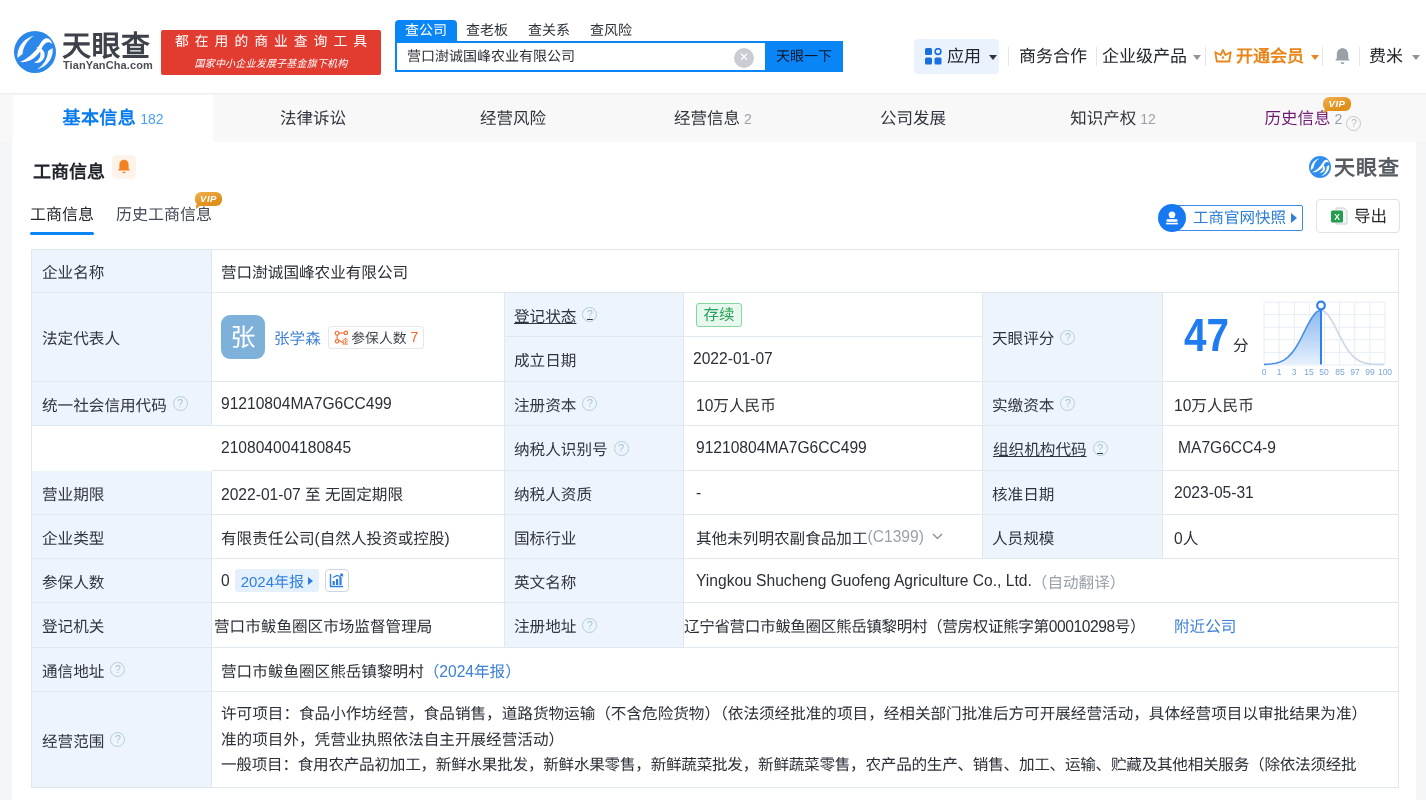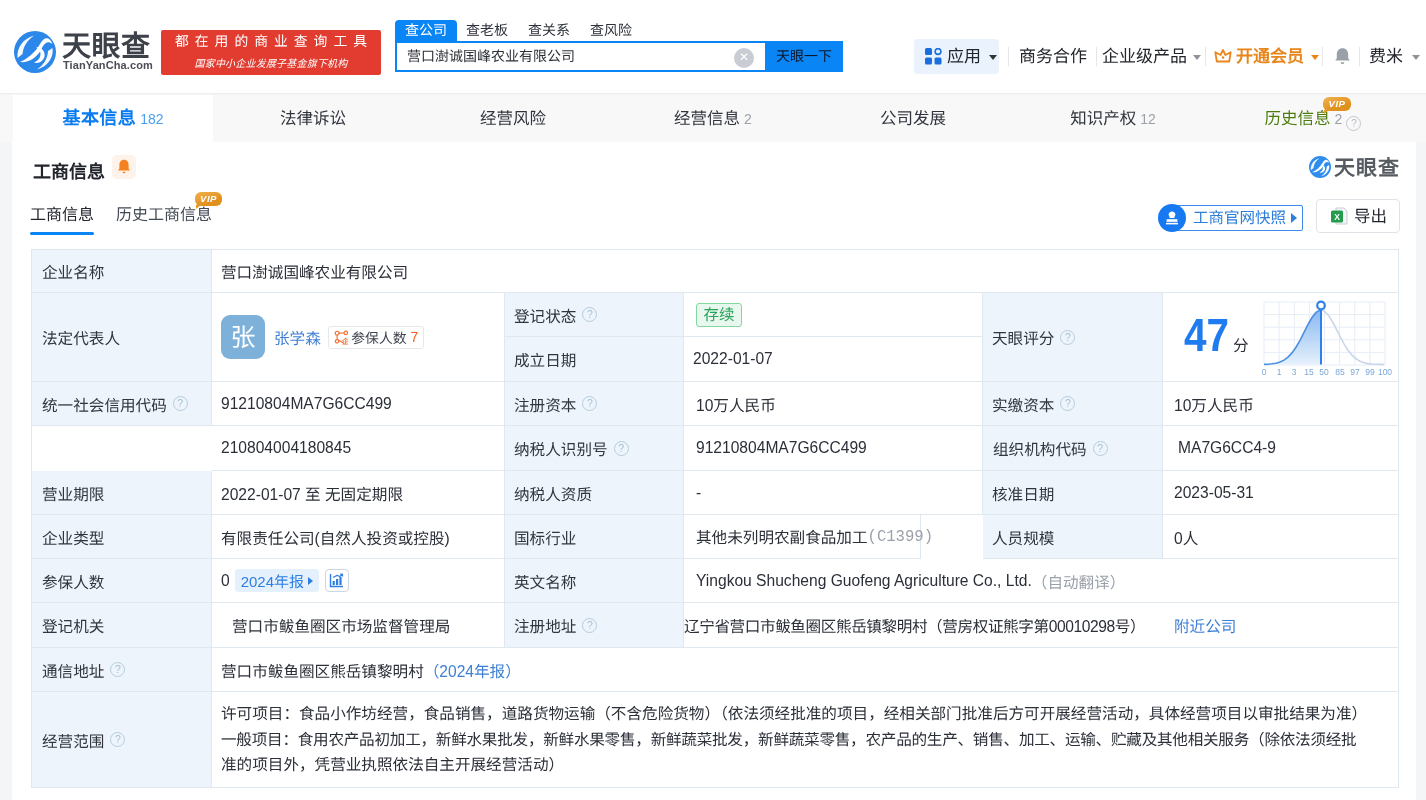--- a/index.html
+++ b/index.html
@@ -80,21 +80,21 @@
 <div class="hmenu" style="left:1369px;">费米 <span class="caret gray" style="margin-left:4px;"></span></div>
 
 <div class="navbar"></div>
 <div class="abs" style="left:13px;top:95px;width:200px;height:47px;background:#fff;"></div>
 <div class="navtab" style="left:13px;"><span style="color:#0a7cf0;font-weight:bold;font-size:18px;letter-spacing:.4px;">基本信息</span><span class="cnt" style="color:#4aa0f2;">182</span></div>
 <div class="navtab" style="left:213px;">法律诉讼</div>
 <div class="navtab" style="left:413px;">经营风险</div>
 <div class="navtab" style="left:613px;">经营信息<span class="cnt">2</span></div>
 <div class="navtab" style="left:813px;">公司发展</div>
 <div class="navtab" style="left:1013px;">知识产权<span class="cnt">12</span></div>
-<div class="navtab" style="left:1213px;"><span style="color:#4d7c0f;">历史信息</span><span class="cnt">2</span><span class="qicon" style="margin-left:4px;width:15px;height:15px;color:#b9bdc3;border-color:#c3c7cd;">?</span></div>
+<div class="navtab" style="left:1213px;"><span style="color:#701a75;">历史信息</span><span class="cnt">2</span><span class="qicon" style="margin-left:4px;width:15px;height:15px;color:#b9bdc3;border-color:#c3c7cd;">?</span></div>
 <div class="vip" style="left:1323px;top:97px;">VIP</div>
 
 <div class="card"></div>
 
 <div class="abs" style="left:33px;top:157px;font-size:18px;font-weight:bold;color:#22252c;">工商信息</div>
 <div class="abs" style="left:112px;top:155px;width:24px;height:24px;background:#fdf3ea;border-radius:5px;"></div>
 <svg class="abs" style="left:117px;top:159px" width="14" height="16" viewBox="0 0 14 16">
  <path d="M7,0.8 C4.2,0.8 2.4,3 2.4,6 L2.4,9.4 L1,11.4 L13,11.4 L11.6,9.4 L11.6,6 C11.6,3 9.8,0.8 7,0.8 Z" fill="#f58220"></path>
  <path d="M5.5,12.8 a1.5,1.5 0 0 0 3,0 Z" fill="#f58220"></path>
 </svg>
@@ -144,21 +144,21 @@
       <circle cx="3.4" cy="3.2" r="2.1" fill="none" stroke="#f07136" stroke-width="1.3"></circle>
       <circle cx="13" cy="2.9" r="1.9" fill="none" stroke="#f07136" stroke-width="1.3"></circle>
       <circle cx="3.4" cy="12.2" r="1.9" fill="none" stroke="#f07136" stroke-width="1.3"></circle>
       <path d="M3.4,5.3 L3.4,10.3 M5.5,3.2 L11.1,3 M4.8,10.8 L10,13.8" stroke="#f07136" stroke-width="1.2" fill="none"></path>
       <text x="12.7" y="15.3" font-size="8" fill="#f07136" text-anchor="middle" font-weight="bold">企</text>
      </svg>
      <span style="font-size:13.8px;color:#3f444d;margin-left:3px;">参保人数</span>
      <span style="font-size:14px;color:#f2601c;margin-left:4px;">7</span>
    </span>
  </div>
- <div class="lbl bR bB" style="left:473px;top:43px;width:179px;height:44px;padding-left:9px;">登记状态<span class="qicon">?</span></div>
+ <div class="lbl bR bB" style="left:473px;top:43px;width:179px;height:44px;padding-left:9px;text-decoration:underline;">登记状态<span class="qicon">?</span></div>
  <div class="val bR bB" style="left:652px;top:43px;width:299px;height:44px;padding-left:12px;">
    <span style="display:inline-block;width:46px;height:24px;background:#e9f8ee;border:1px solid #82d89e;border-radius:3px;color:#27a35b;font-size:15.5px;text-align:center;line-height:22px;">存续</span>
  </div>
  <div class="lbl bR bB" style="left:473px;top:87px;width:179px;height:45px;padding-left:9px;">成立日期</div>
  <div class="val bR bB" style="left:652px;top:87px;width:299px;height:45px;padding-left:9px;">2022-01-07</div>
  <div class="lbl bR bB" style="left:951px;top:43px;width:180px;height:89px;padding-left:9px;">天眼评分<span class="qicon">?</span></div>
  <div class="val bR bB" style="left:1131px;top:43px;width:236px;height:89px;padding:0;">
    <svg width="235" height="88" viewBox="0 0 235 88" style="position:absolute;left:0;top:0;">
      <defs>
       <linearGradient id="gfill" x1="0" y1="0" x2="0" y2="1">
@@ -194,34 +194,34 @@
  <div class="lbl bR bB" style="left:0;top:132px;width:180px;height:44px;">统一社会信用代码<span class="qicon">?</span></div>
  <div class="val bR bB" style="left:180px;top:132px;width:293px;height:44px;padding-left:9px;">91210804MA7G6CC499</div>
  <div class="lbl bR bB" style="left:473px;top:132px;width:179px;height:44px;padding-left:9px;">注册资本<span class="qicon">?</span></div>
  <div class="val bR bB" style="left:652px;top:132px;width:299px;height:44px;padding-left:12px;">10万人民币</div>
  <div class="lbl bR bB" style="left:951px;top:132px;width:180px;height:44px;padding-left:9px;">实缴资本<span class="qicon">?</span></div>
  <div class="val bR bB" style="left:1131px;top:132px;width:236px;height:44px;padding-left:11px;">10万人民币</div>
 
  <div class="val bR bB" style="left:180px;top:176px;width:293px;height:45px;padding-left:9px;">210804004180845</div>
  <div class="lbl bR bB" style="left:473px;top:176px;width:179px;height:45px;padding-left:9px;">纳税人识别号<span class="qicon">?</span></div>
  <div class="val bR bB" style="left:652px;top:176px;width:299px;height:45px;padding-left:12px;">91210804MA7G6CC499</div>
- <div class="lbl bR bB" style="left:951px;top:176px;width:180px;height:45px;">组织机构代码<span class="qicon">?</span></div>
+ <div class="lbl bR bB" style="left:951px;top:176px;width:180px;height:45px;text-decoration:underline;">组织机构代码<span class="qicon">?</span></div>
  <div class="val bR bB" style="left:1131px;top:176px;width:236px;height:45px;padding-left:15px;">MA7G6CC4-9</div>
 
  <div class="lbl bR bB" style="left:0;top:221px;width:180px;height:44px;">营业期限</div>
  <div class="val bR bB" style="left:180px;top:221px;width:293px;height:44px;padding-left:9px;">2022-01-07 至 无固定期限</div>
  <div class="lbl bR bB" style="left:473px;top:221px;width:179px;height:44px;padding-left:9px;">纳税人资质</div>
  <div class="val bR bB" style="left:652px;top:221px;width:299px;height:44px;padding-left:12px;">-</div>
  <div class="lbl bR bB" style="left:951px;top:221px;width:180px;height:44px;padding-left:9px;">核准日期</div>
  <div class="val bR bB" style="left:1131px;top:221px;width:236px;height:44px;padding-left:11px;">2023-05-31</div>
 
  <div class="lbl bR bB" style="left:0;top:265px;width:180px;height:44px;">企业类型</div>
  <div class="val bR bB" style="left:180px;top:265px;width:293px;height:44px;padding-left:9px;">有限责任公司(自然人投资或控股)</div>
  <div class="lbl bR bB" style="left:473px;top:265px;width:179px;height:44px;padding-left:9px;">国标行业</div>
- <div class="val bR bB" style="left:652px;top:265px;width:237px;height:44px;padding-left:12px;font-family:Liberation Mono, monospace;">其他未列明农副食品加工<span style="color:#9ba1aa;">(C1399)</span><svg width="11" height="7" viewBox="0 0 11 7" style="margin-left:8px;">
+ <div class="val bR bB" style="left:652px;top:265px;width:299px;height:44px;padding-left:12px;">其他未列明农副食品加工<span style="color:#9ba1aa;">(C1399)</span><svg width="11" height="7" viewBox="0 0 11 7" style="margin-left:8px;">
         <path d="M1,1 L5.5,5.5 L10,1" stroke="#8f959d" stroke-width="1.5" fill="none"></path>
       </svg></div>
  <div class="lbl bR bB" style="left:951px;top:265px;width:180px;height:44px;padding-left:9px;">人员规模</div>
  <div class="val bR bB" style="left:1131px;top:265px;width:236px;height:44px;padding-left:11px;">0人</div>
 
  <div class="lbl bR bB" style="left:0;top:309px;width:180px;height:44px;">参保人数</div>
  <div class="val bR bB" style="left:180px;top:309px;width:293px;height:44px;padding-left:9px;">0
    <span style="display:inline-flex;align-items:center;height:23.5px;background:#e4f1fd;border-radius:3px;color:#2e7ee2;font-size:15px;padding:0 6px;margin-left:5px;">2024年报<span style="display:inline-block;width:0;height:0;border-top:4px solid transparent;border-bottom:4px solid transparent;border-left:5px solid #2e7ee2;margin-left:4px;"></span></span>
    <span style="display:inline-flex;align-items:center;justify-content:center;width:23.5px;height:23.5px;border:1px solid #ccd6e0;border-radius:4px;margin-left:6px;">
     <svg width="15" height="15" viewBox="0 0 15 15">
@@ -230,31 +230,31 @@
      <rect x="7" y="6" width="2.2" height="6" fill="#2e7ee2"></rect>
      <rect x="10.4" y="4" width="2.2" height="8" fill="#2e7ee2"></rect>
      <path d="M4,4.5 L8,2.5 L11,3.5 M11,3.5 L13.5,1 M13.5,1 L13.5,3.4 M13.5,1 L11.1,1" stroke="#2e7ee2" stroke-width="1.2" fill="none"></path>
     </svg>
    </span>
  </div>
  <div class="lbl bR bB" style="left:473px;top:309px;width:179px;height:44px;padding-left:9px;">英文名称</div>
  <div class="val bR bB" style="left:652px;top:309px;width:715px;height:44px;padding-left:12px;">Yingkou Shucheng Guofeng Agriculture Co., Ltd.<span style="color:#9ba1aa;">（自动翻译）</span></div>
 
  <div class="lbl bR bB" style="left:0;top:353px;width:180px;height:45px;">登记机关</div>
- <div class="val bR bB" style="left:180px;top:353px;width:293px;height:45px;padding-left:20px;">营口市鲅鱼圈区市场监督管理局</div>
+ <div class="val bR bB" style="left:180px;top:353px;width:293px;height:45px;padding-left:2px;">营口市鲅鱼圈区市场监督管理局</div>
  <div class="lbl bR bB" style="left:473px;top:353px;width:179px;height:45px;padding-left:9px;">注册地址<span class="qicon">?</span></div>
  <div class="val bR bB" style="left:652px;top:353px;width:715px;height:45px;padding-left:0;">
       <span style="letter-spacing:-0.4px;">辽宁省营口市鲅鱼圈区熊岳镇黎明村（营房权证熊字第00010298号）</span>
       <span style="position:absolute;left:490px;color:#3e80d5;">附近公司</span>
     </div>
 
  <div class="lbl bR bB" style="left:0;top:398px;width:180px;height:44px;">通信地址<span class="qicon">?</span></div>
  <div class="val bR bB" style="left:180px;top:398px;width:1187px;height:44px;padding-left:9px;">营口市鲅鱼圈区熊岳镇黎明村 <span style="color:#3e80d5;">（2024年报）</span></div>
 
  <div class="lbl bR bB" style="left:0;top:442px;width:180px;height:96px;">经营范围<span class="qicon">?</span></div>
  <div class="val bR bB" style="left:180px;top:442px;width:1187px;height:96px;padding-left:9px;">
    <div style="line-height:25.5px;white-space:normal;">
     <div style="white-space:nowrap;">许可项目：食品小作坊经营，食品销售，道路货物运输（不含危险货物）（依法须经批准的项目，经相关部门批准后方可开展经营活动，具体经营项目以审批结果为准）</div>
+    <div style="white-space:nowrap;">准的项目外，凭营业执照依法自主开展经营活动）</div>
     <div style="white-space:nowrap;letter-spacing:-0.25px;">一般项目：食用农产品初加工，新鲜水果批发，新鲜水果零售，新鲜蔬菜批发，新鲜蔬菜零售，农产品的生产、销售、加工、运输、贮藏及其他相关服务（除依法须经批</div>
-    <div style="white-space:nowrap;">准的项目外，凭营业执照依法自主开展经营活动）</div>
    </div>
  </div>
 </div>
 
 </body></html>

